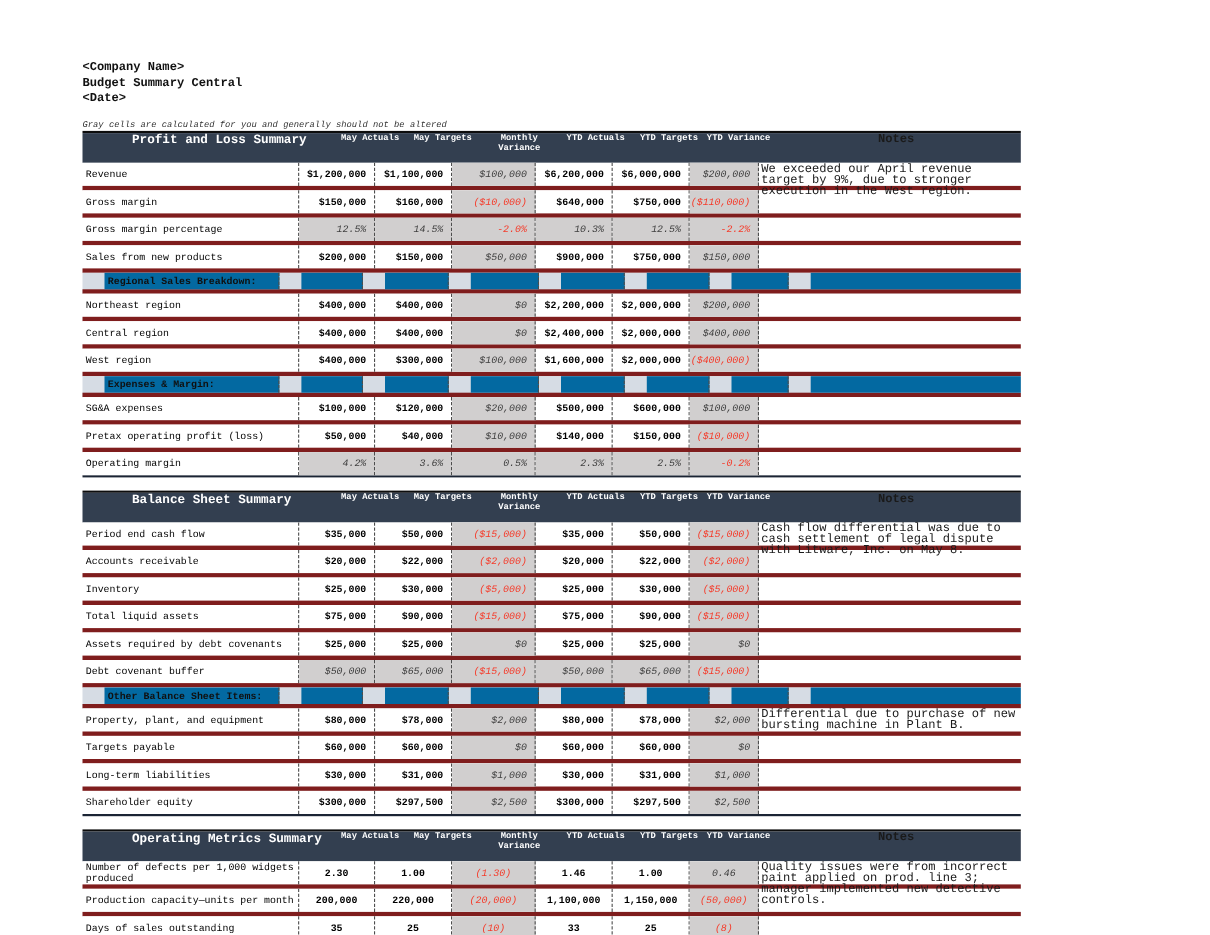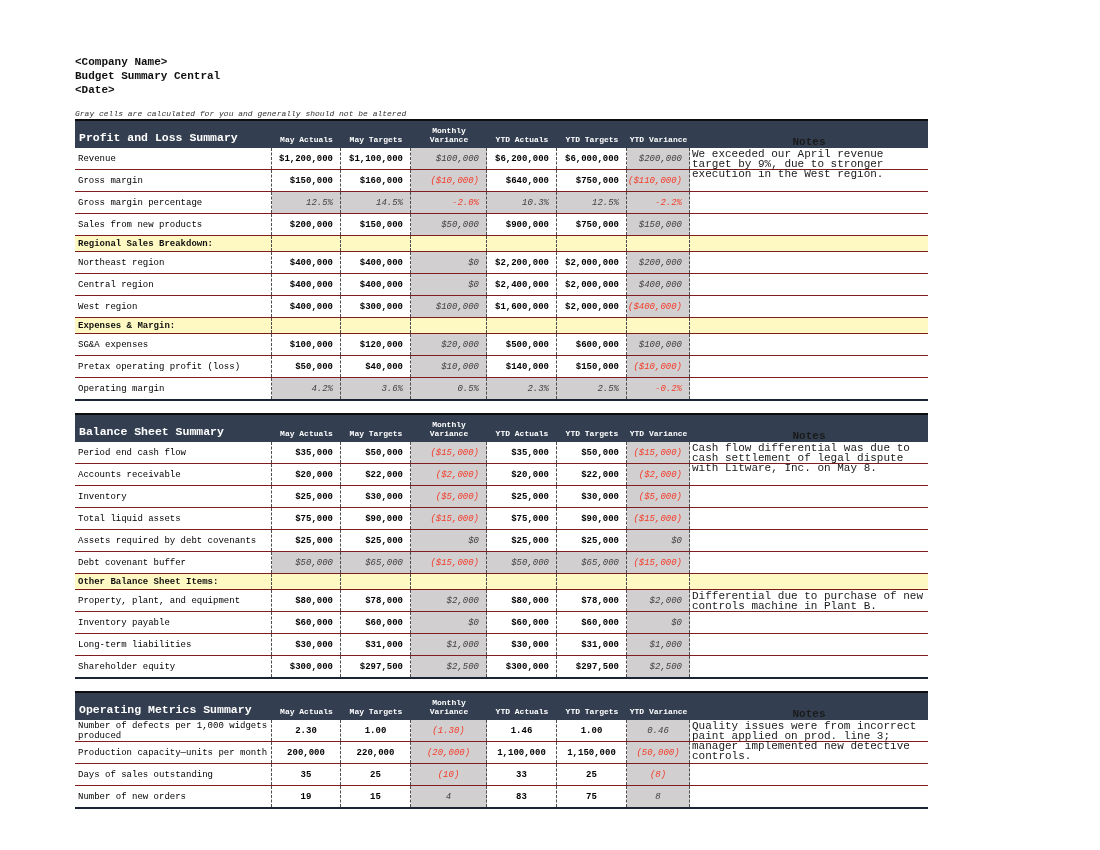--- a/index.html
+++ b/index.html
@@ -3,39 +3,39 @@
 <meta charset="utf-8">
 <style>
   html,body{margin:0;padding:0;background:#ffffff;}
   body{width:1100px;height:850px;overflow:hidden;position:relative;
        font-family:"Liberation Sans", sans-serif;color:#000;}
   .sheet{position:absolute;left:75px;top:55px;width:853px;font-family:Liberation Mono, monospace;}
   .hdr{font-size:11px;font-weight:bold;line-height:14px;color:#111;}
   .disclaimer{font-size:8px;font-style:italic;color:#333;margin-top:12px;margin-bottom:1px;}
 
   .rpt{width:853px;border-top:2px solid #0d0d0d;border-bottom:2px solid #1b2434;margin-bottom:12px;}
-  .rpt-head{display:flex;background:#333F50;color:#fff;height:27px;align-items:flex-end;}
+  .rpt-head{display:flex;background:#333F50;color:#fff;height:27px;padding-left:41px;}
   .h-title{width:197px;box-sizing:border-box;font-size:11.5px;font-weight:bold;padding:0 0 4px 4px;}
   .h-col{box-sizing:border-box;font-size:8px;font-weight:bold;text-align:center;
          padding-bottom:4px;line-height:9px;}
 
-  .row{display:flex;height:21px;border-bottom:1px solid #7f1d1d;background:#fff;}
+  .row{display:flex;height:21px;border-bottom:4px solid #7f1d1d;background:#fff;}
   .row:last-child{border-bottom:none;}
   .row.section{height:15px;background:#D6DCE4;}
   .cell{box-sizing:border-box;border-right:1px dashed #4d4d4d;display:flex;align-items:center;}
   .cl{width:197px;font-size:9px;padding:0 2px 0 3px;color:#000;}
   .v0{width:69px}.v1{width:70px}.v2{width:76px}.v3{width:70px}.v4{width:70px}.v5{width:63px}
   .cn{width:238px;border-right:none;font-size:11px;line-height:10px;color:#1a1a1a;
       align-items:flex-start;padding:1px 2px;display:block;overflow:visible;}
   .num{font-size:9px;justify-content:flex-end;padding-right:7px;}
   .center-vals .num{justify-content:center;padding-right:0;}
   .bold{font-weight:bold;color:#000;}
   .var{font-style:italic;color:#3f3f3f;background:#D1CFCF;}
   .neg{color:#f53b2a;text-align:right;}
-  .section .cell{background:#fef9c3;}
+  .section .cell{background:#0369a1;margin-left:20px;}
   .section .cl{font-weight:bold;color:#101010;}
 </style>
 </head>
 <body>
 
 <div class="sheet">
   <div class="hdr">&lt;Company Name&gt;</div>
   <div class="hdr">Budget Summary Central</div>
   <div class="hdr">&lt;Date&gt;</div>
   <div class="disclaimer">Gray cells are calculated for you and generally should not be altered</div>
@@ -254,24 +254,24 @@
           <div class="cell cn"></div>
         </div>
         <div class="row data">
           <div class="cell cl">Property, plant, and equipment</div>
           <div class="cell num v0 bold">$80,000</div>
           <div class="cell num v1 bold">$78,000</div>
           <div class="cell num v2 var">$2,000</div>
           <div class="cell num v3 bold">$80,000</div>
           <div class="cell num v4 bold">$78,000</div>
           <div class="cell num v5 var">$2,000</div>
-          <div class="cell cn">Differential due to purchase of new controls machine in Plant B.</div>
-        </div>
-        <div class="row data">
-          <div class="cell cl">Inventory payable</div>
+          <div class="cell cn">Differential due to purchase of new bursting machine in Plant B.</div>
+        </div>
+        <div class="row data">
+          <div class="cell cl">Targets payable</div>
           <div class="cell num v0 bold">$60,000</div>
           <div class="cell num v1 bold">$60,000</div>
           <div class="cell num v2 var">$0</div>
           <div class="cell num v3 bold">$60,000</div>
           <div class="cell num v4 bold">$60,000</div>
           <div class="cell num v5 var">$0</div>
           <div class="cell cn"></div>
         </div>
         <div class="row data">
           <div class="cell cl">Long-term liabilities</div>

